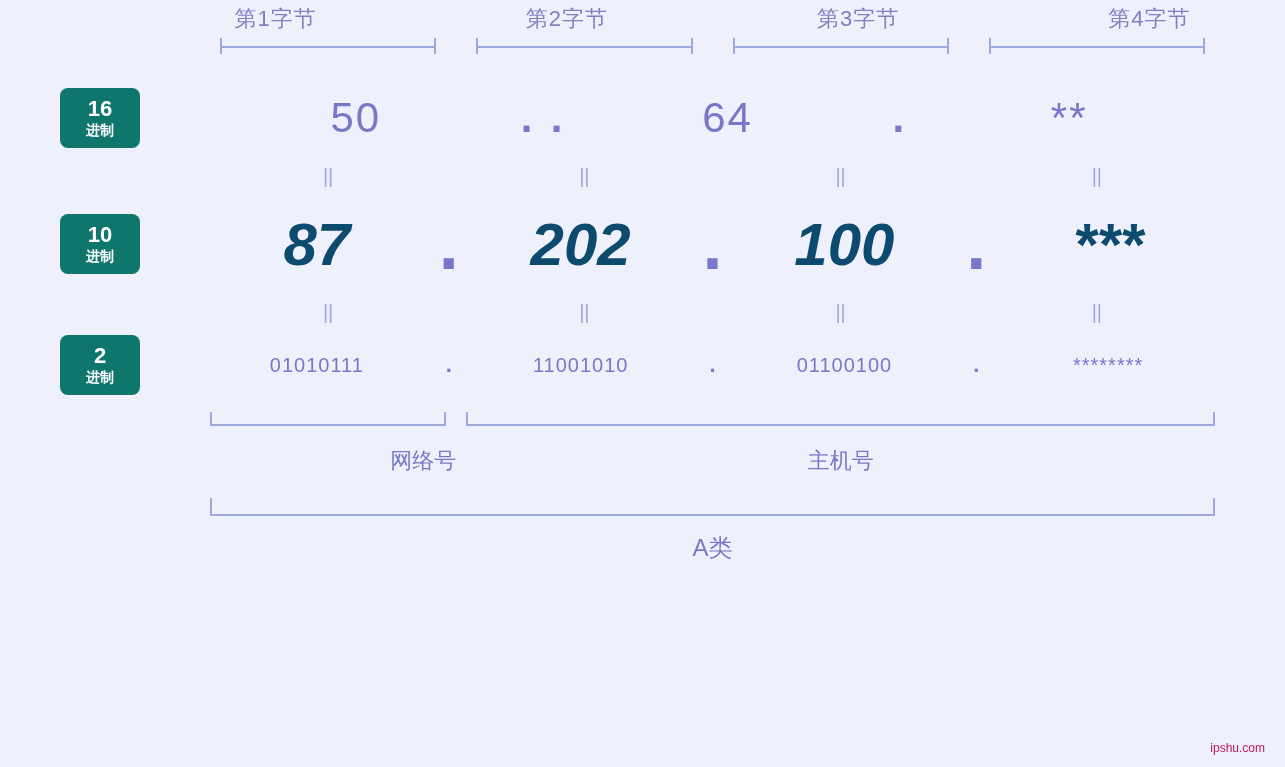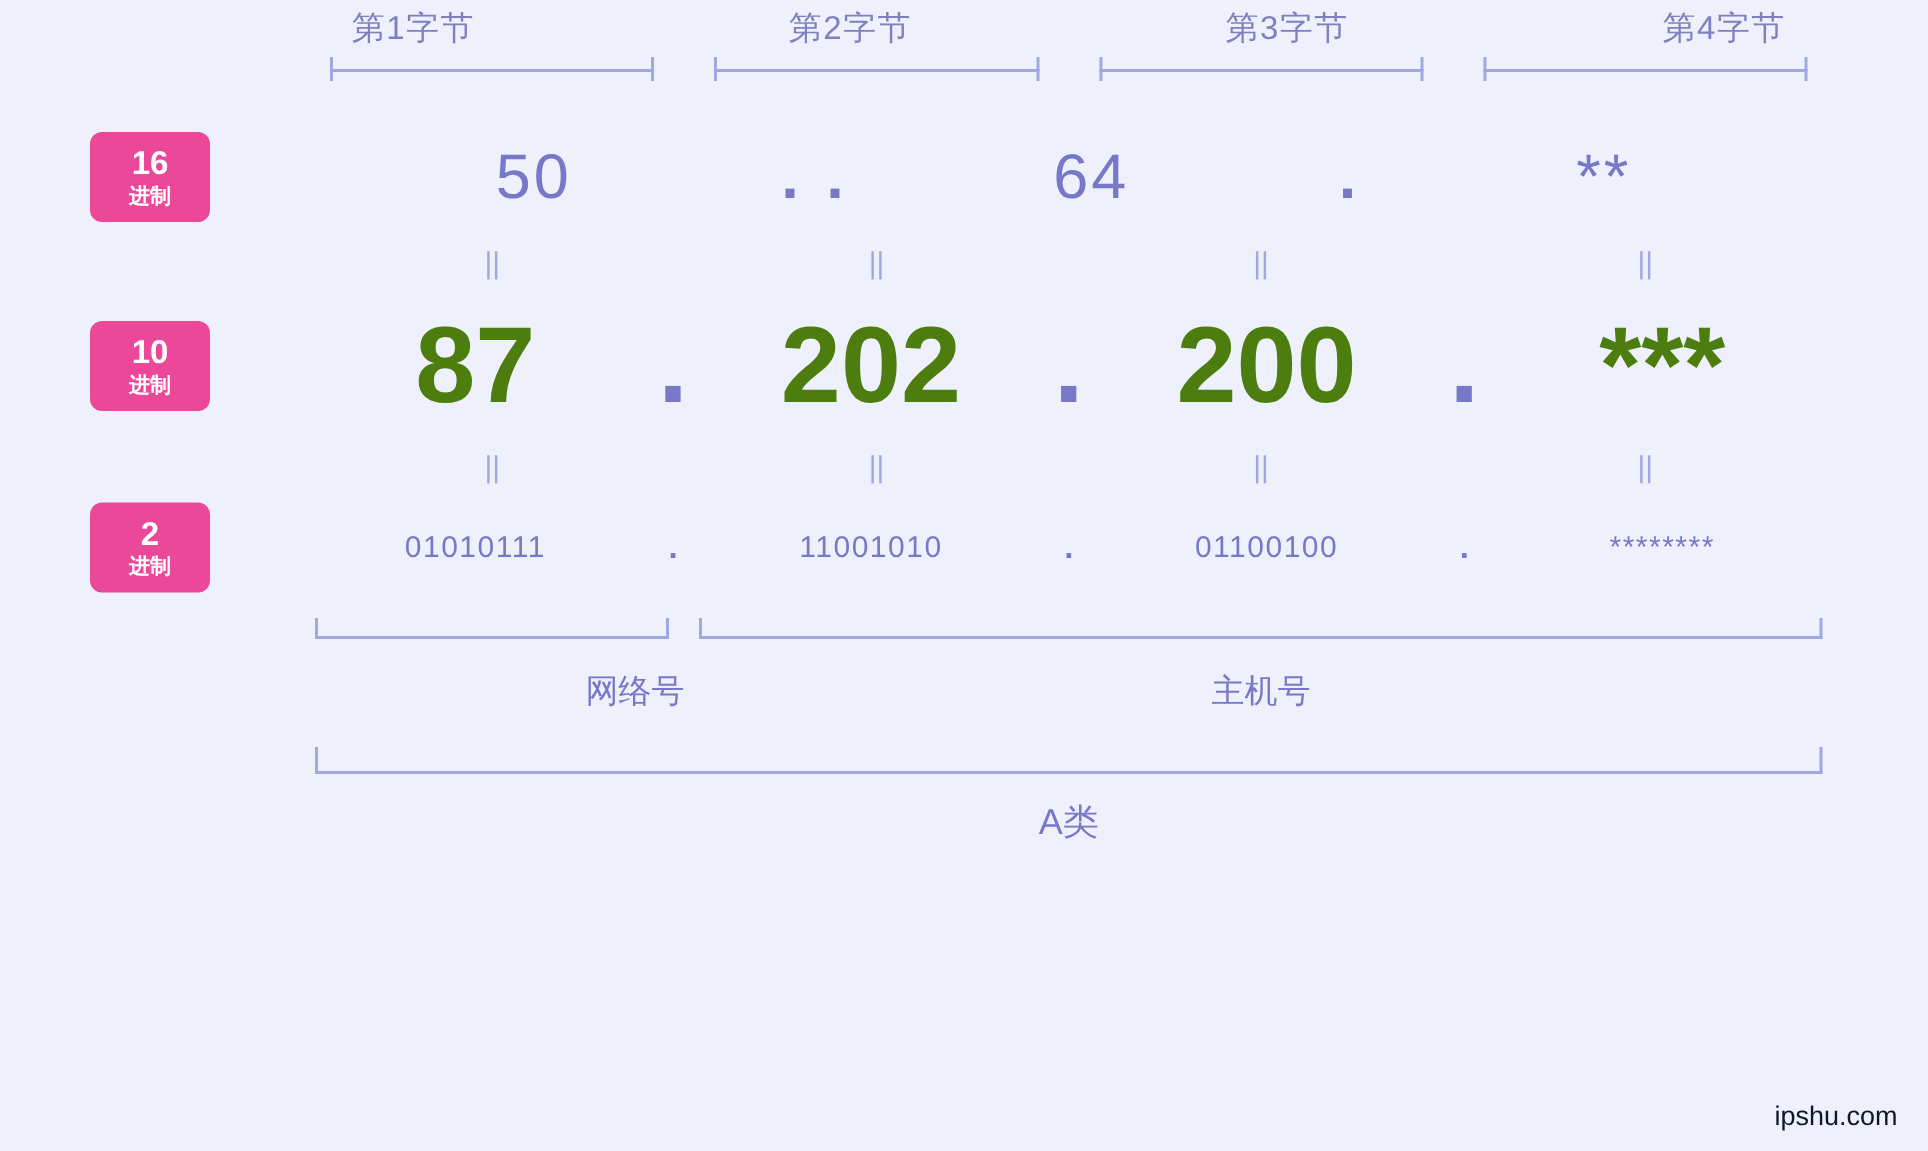--- a/index.html
+++ b/index.html
@@ -87,21 +87,21 @@
     .data-row {
       display: flex;
       align-items: center;
       width: 100%;
       margin-bottom: 0;
     }
 
     .row-label {
       width: 80px;
       height: 60px;
-      background: #ec4899;
+      background: #0f766e;
       border-radius: 8px;
       display: flex;
       flex-direction: column;
       align-items: center;
       justify-content: center;
       color: white;
       font-size: 18px;
       font-weight: bold;
       margin-right: 60px;
       flex-shrink: 0;
@@ -129,23 +129,24 @@
       text-align: center;
       color: #7878c8;
     }
 
     .byte-value.hex {
       font-size: 42px;
       letter-spacing: 2px;
     }
 
     .byte-value.dec {
-      font-size: 72px;
+      font-size: 60px;
       font-weight: bold;
-      color: #4d7c0f;
+      color: #0c4a6e;
+      font-style: italic;
     }
 
     .byte-value.bin {
       font-size: 20px;
       letter-spacing: 1px;
     }
 
     .dot {
       color: #7878c8;
       font-weight: bold;
@@ -242,22 +243,22 @@
       text-align: center;
       color: #7878c8;
       font-size: 24px;
       margin-top: 16px;
     }
 
     .watermark {
       position: absolute;
       bottom: 12px;
       right: 20px;
-      color: #0f172a;
-      font-size: 18px;
+      color: #be185d;
+      font-size: 12px;
     }
 
     
     .hex-row { height: 80px; }
     .eq-row { height: 36px; }
     .dec-row { height: 100px; }
     .bin-row { height: 70px; }
   </style>
 </head>
 <body>
@@ -311,21 +312,21 @@
   <div class="data-row dec-row">
     <div class="row-label">
       <span class="num">10</span>
       <span class="unit">进制</span>
     </div>
     <div class="values-row">
       <div class="byte-value dec">87</div>
       <div class="dot dec">.</div>
       <div class="byte-value dec">202</div>
       <div class="dot dec">.</div>
-      <div class="byte-value dec">200</div>
+      <div class="byte-value dec">100</div>
       <div class="dot dec">.</div>
       <div class="byte-value dec">***</div>
     </div>
   </div>
 
   <div class="equals-row eq-row">
     <div class="equals-item">||</div>
     <div class="equals-item">||</div>
     <div class="equals-item">||</div>
     <div class="equals-item">||</div>

